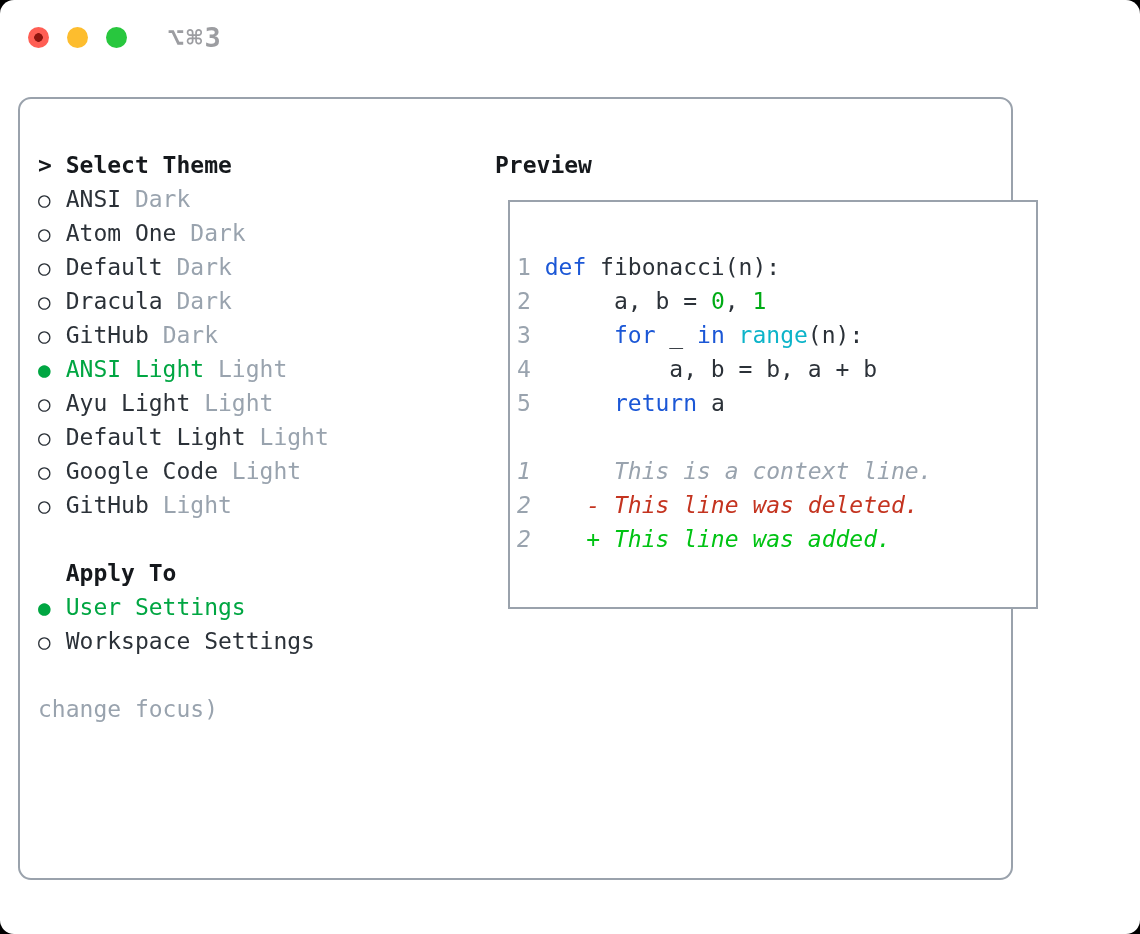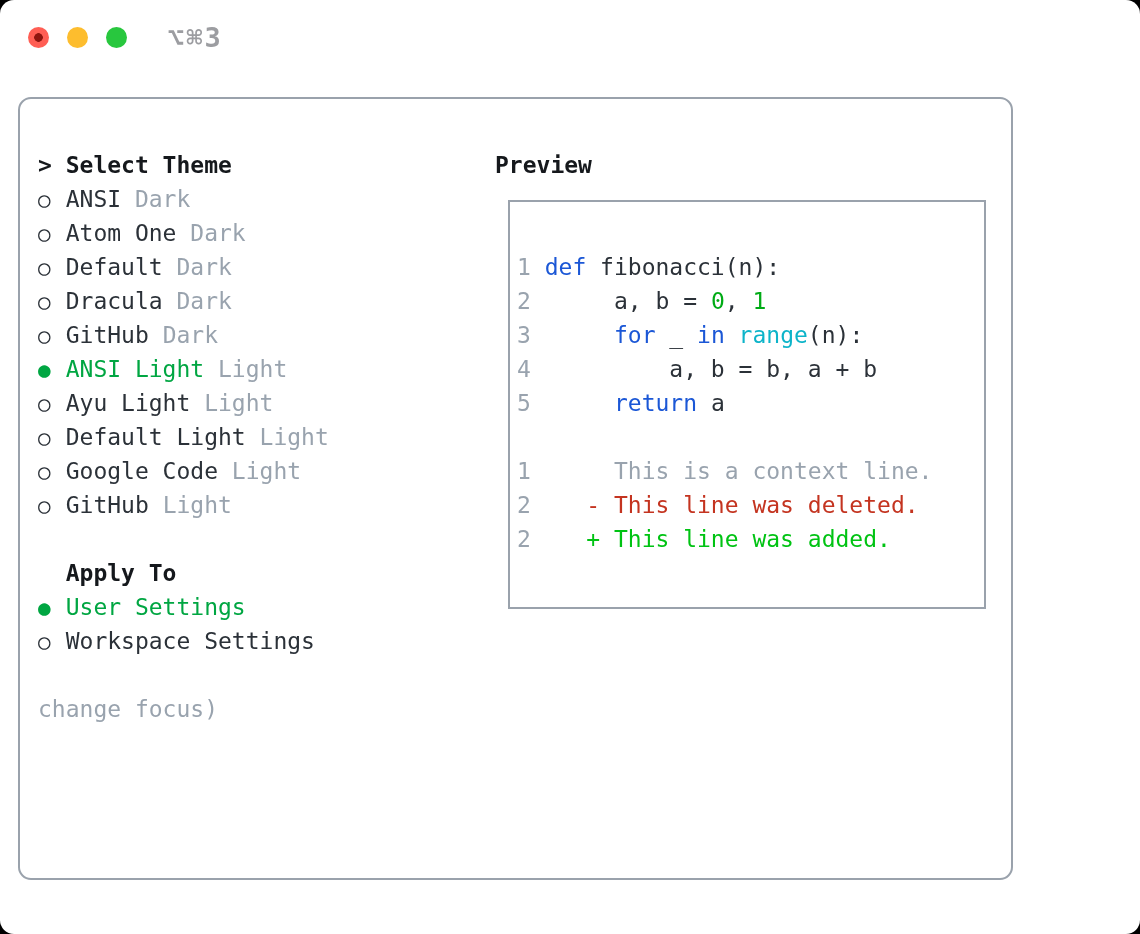--- a/index.html
+++ b/index.html
@@ -53,27 +53,27 @@
   .bullet.sel { color: var(--green-select); }
   .tname { color: var(--fg); }
   .tname.sel { color: var(--green-select); }
   .variant { color: var(--muted); margin-left: 13.85px; }
   .indent2 { padding-left: 27.7px; }
   .hint { color: var(--muted); }
   
   .preview-header { position: absolute; left: 475px; top: 49px; text-align: right; }
   .preview-box {
     position: absolute; left: 488px; top: 101px;
-    width: 478px; height: 409px;
+    width: 530px; height: 409px;
     border: 2px solid var(--border);
     background: #fff;
     padding: 48px 0 0 7px;
     overflow: hidden;
   }
-  #diff-lines { margin-top: 34px; }
+  #diff-lines { margin-top: 34px; font-style: italic; }
   .tk-num   { color: var(--muted); }
   .tk-fg    { color: var(--fg); }
   .tk-kw    { color: var(--blue-keyword); }
   .tk-bi    { color: var(--cyan-builtin); }
   .tk-lit   { color: var(--green-literal); }
   .tk-muted { color: var(--muted); }
   .tk-del   { color: var(--red-removed); }
   .tk-add   { color: var(--green-added); }
 </style>
 </head>

